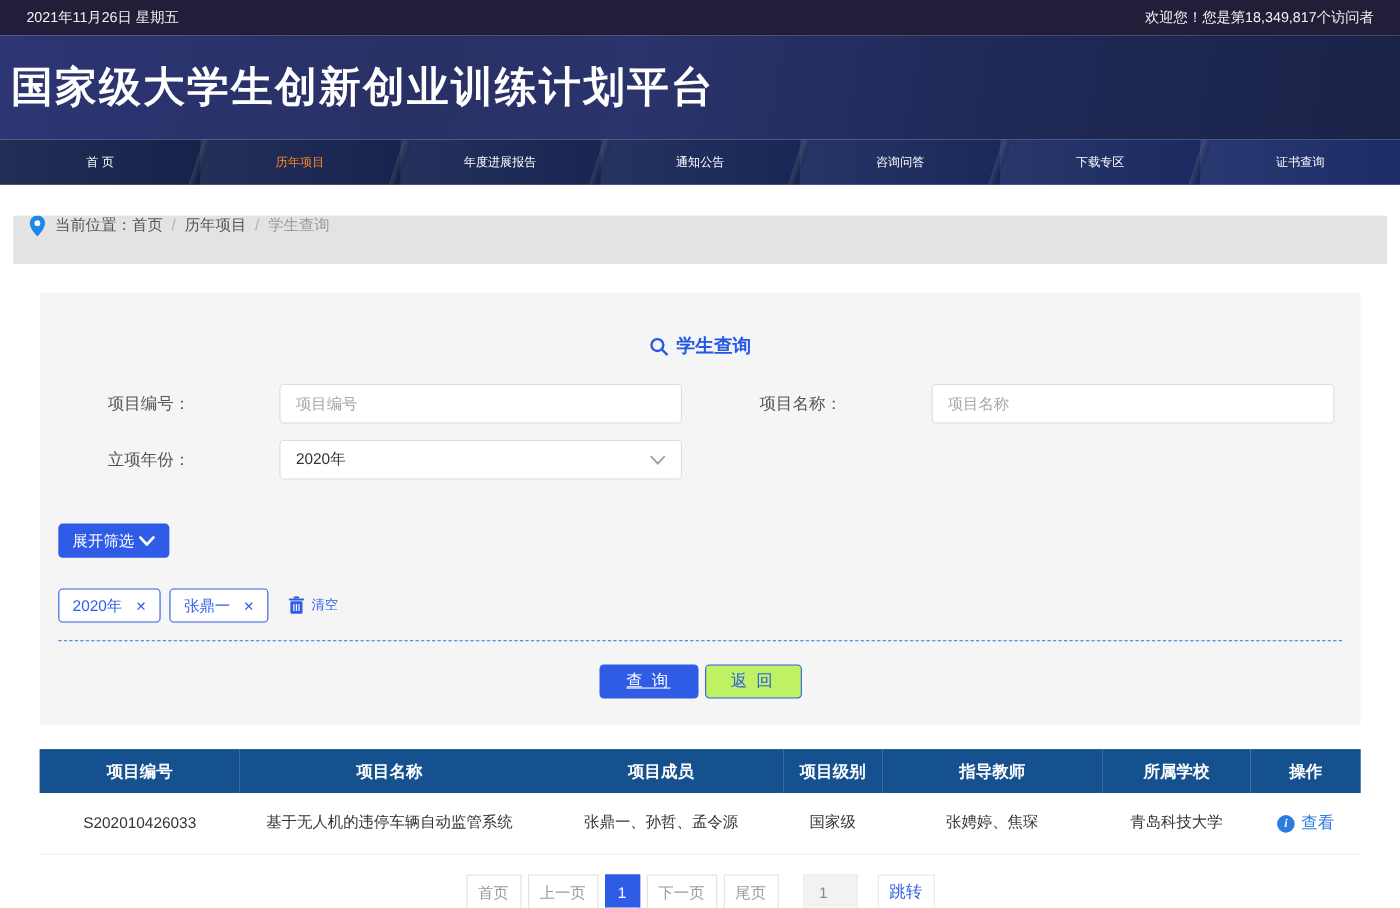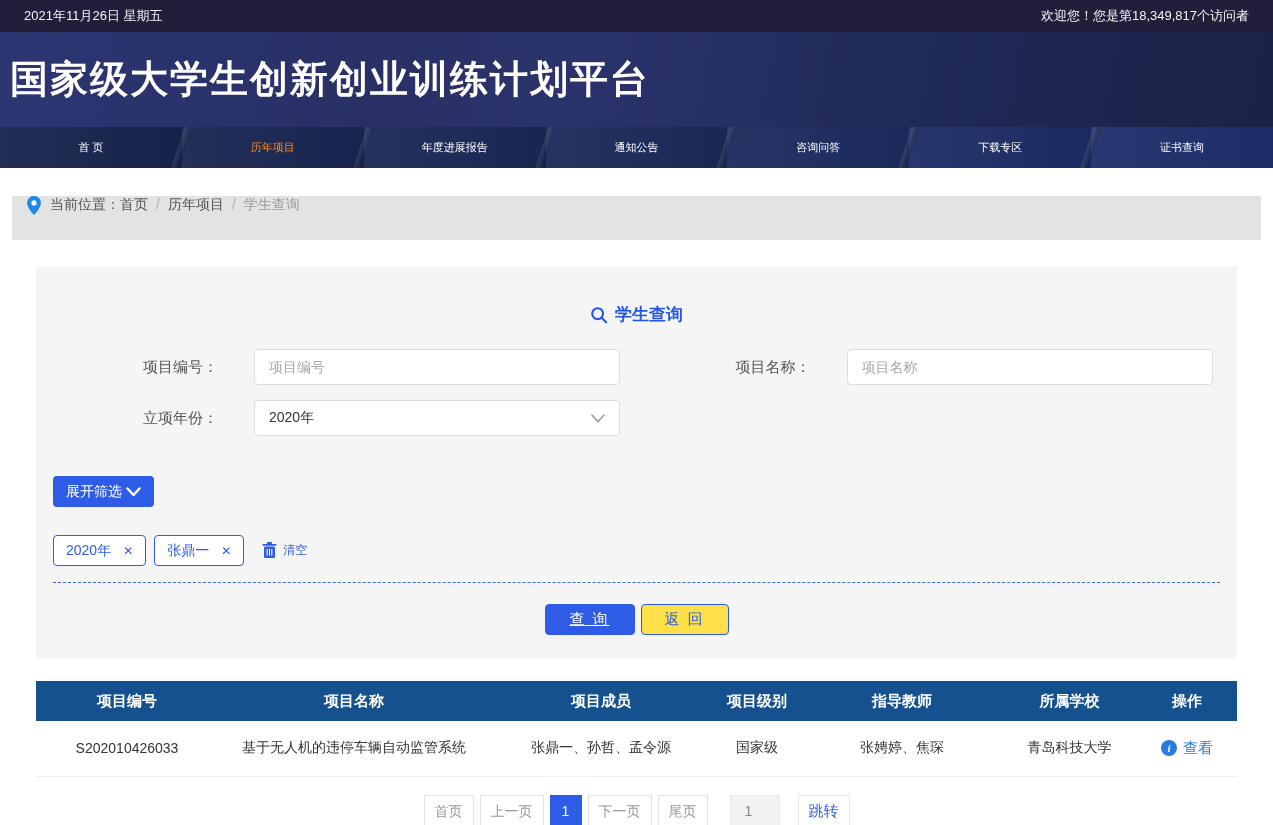--- a/index.html
+++ b/index.html
@@ -39,21 +39,21 @@
   .main { margin:0 36px; }
 
   
   .panel { margin-top:26px; background:#f5f5f5; padding:37px 17px 24px 17px; }
   .panel-title { display:flex; align-items:center; justify-content:center; gap:7px;
     color:#2457e5; font-size:17px; font-weight:bold; }
   .form-area { margin-top:23px; }
   .form-row { display:flex; margin-bottom:15px; }
   .field { display:flex; align-items:center; width:583px; }
   .field + .field { margin-left:18px; }
-  .field .lbl { width:165px; text-align:right; font-size:15px; color:#555; flex:none; }
+  .field .lbl { width:165px; text-align:center; font-size:15px; color:#555; flex:none; }
   .field .ctrl { margin-left:36px; width:366px; height:36px; }
   input.txt { border:1px solid #ddd; border-radius:4px; background:#fff;
     font-size:14px; color:#333; padding:0 14px; outline:none; width:366px; height:36px; }
   input.txt::placeholder { color:#a8a8a8; }
   .select { border:1px solid #ddd; border-radius:4px; background:#fff; cursor:pointer;
     display:flex; align-items:center; justify-content:space-between; padding:0 14px; }
   .select .val { font-size:14px; color:#333; }
 
   .expand-btn { margin-top:25px; height:31px; padding:0 13px; background:#2f5ce6; color:#fff;
     font-size:14px; border:none; border-radius:4px; cursor:pointer;
@@ -65,21 +65,21 @@
     padding:0 12px; margin-right:8px; cursor:default; }
   .tag .x { margin-left:12px; font-size:12px; font-weight:bold; cursor:pointer; }
   .clear { display:inline-flex; align-items:flex-start; gap:6px; color:#2f5ce6;
     font-size:12px; margin-left:10px; cursor:pointer; }
 
   .dashed { margin-top:16px; border-top:1px dashed #3a6be0; }
 
   .btn-row { margin-top:21px; display:flex; justify-content:center; gap:6px; }
   .btn { height:31px; border-radius:4px; font-size:15px; cursor:pointer; letter-spacing:2px; }
   .btn.primary { width:90px; background:#2f5ce6; color:#fff; border:1px solid #2f5ce6;text-decoration:underline; }
-  .btn.ghost { width:88px; background:#fde047; color:#2f5ce6; border:1px solid #2f5ce6; }
+  .btn.ghost { width:88px; background:#bef264; color:#2f5ce6; border:1px solid #2f5ce6; }
 
   
   table.results { margin-top:22px; width:1201px; border-collapse:collapse; table-layout:fixed; }
   table.results th { background:#15518f; color:#fff; font-size:15px; font-weight:bold;
     height:40px; text-align:center; }
   table.results td { height:55px; text-align:center; font-size:14px; color:#333;
     background:#fff; border-bottom:1px solid #f0f0f0; }
   td.code { font-size:15px; color:#222; }
   .view-link { color:#2a7ce0; font-size:15px; display:inline-flex; align-items:center;
     gap:6px; cursor:pointer; }

